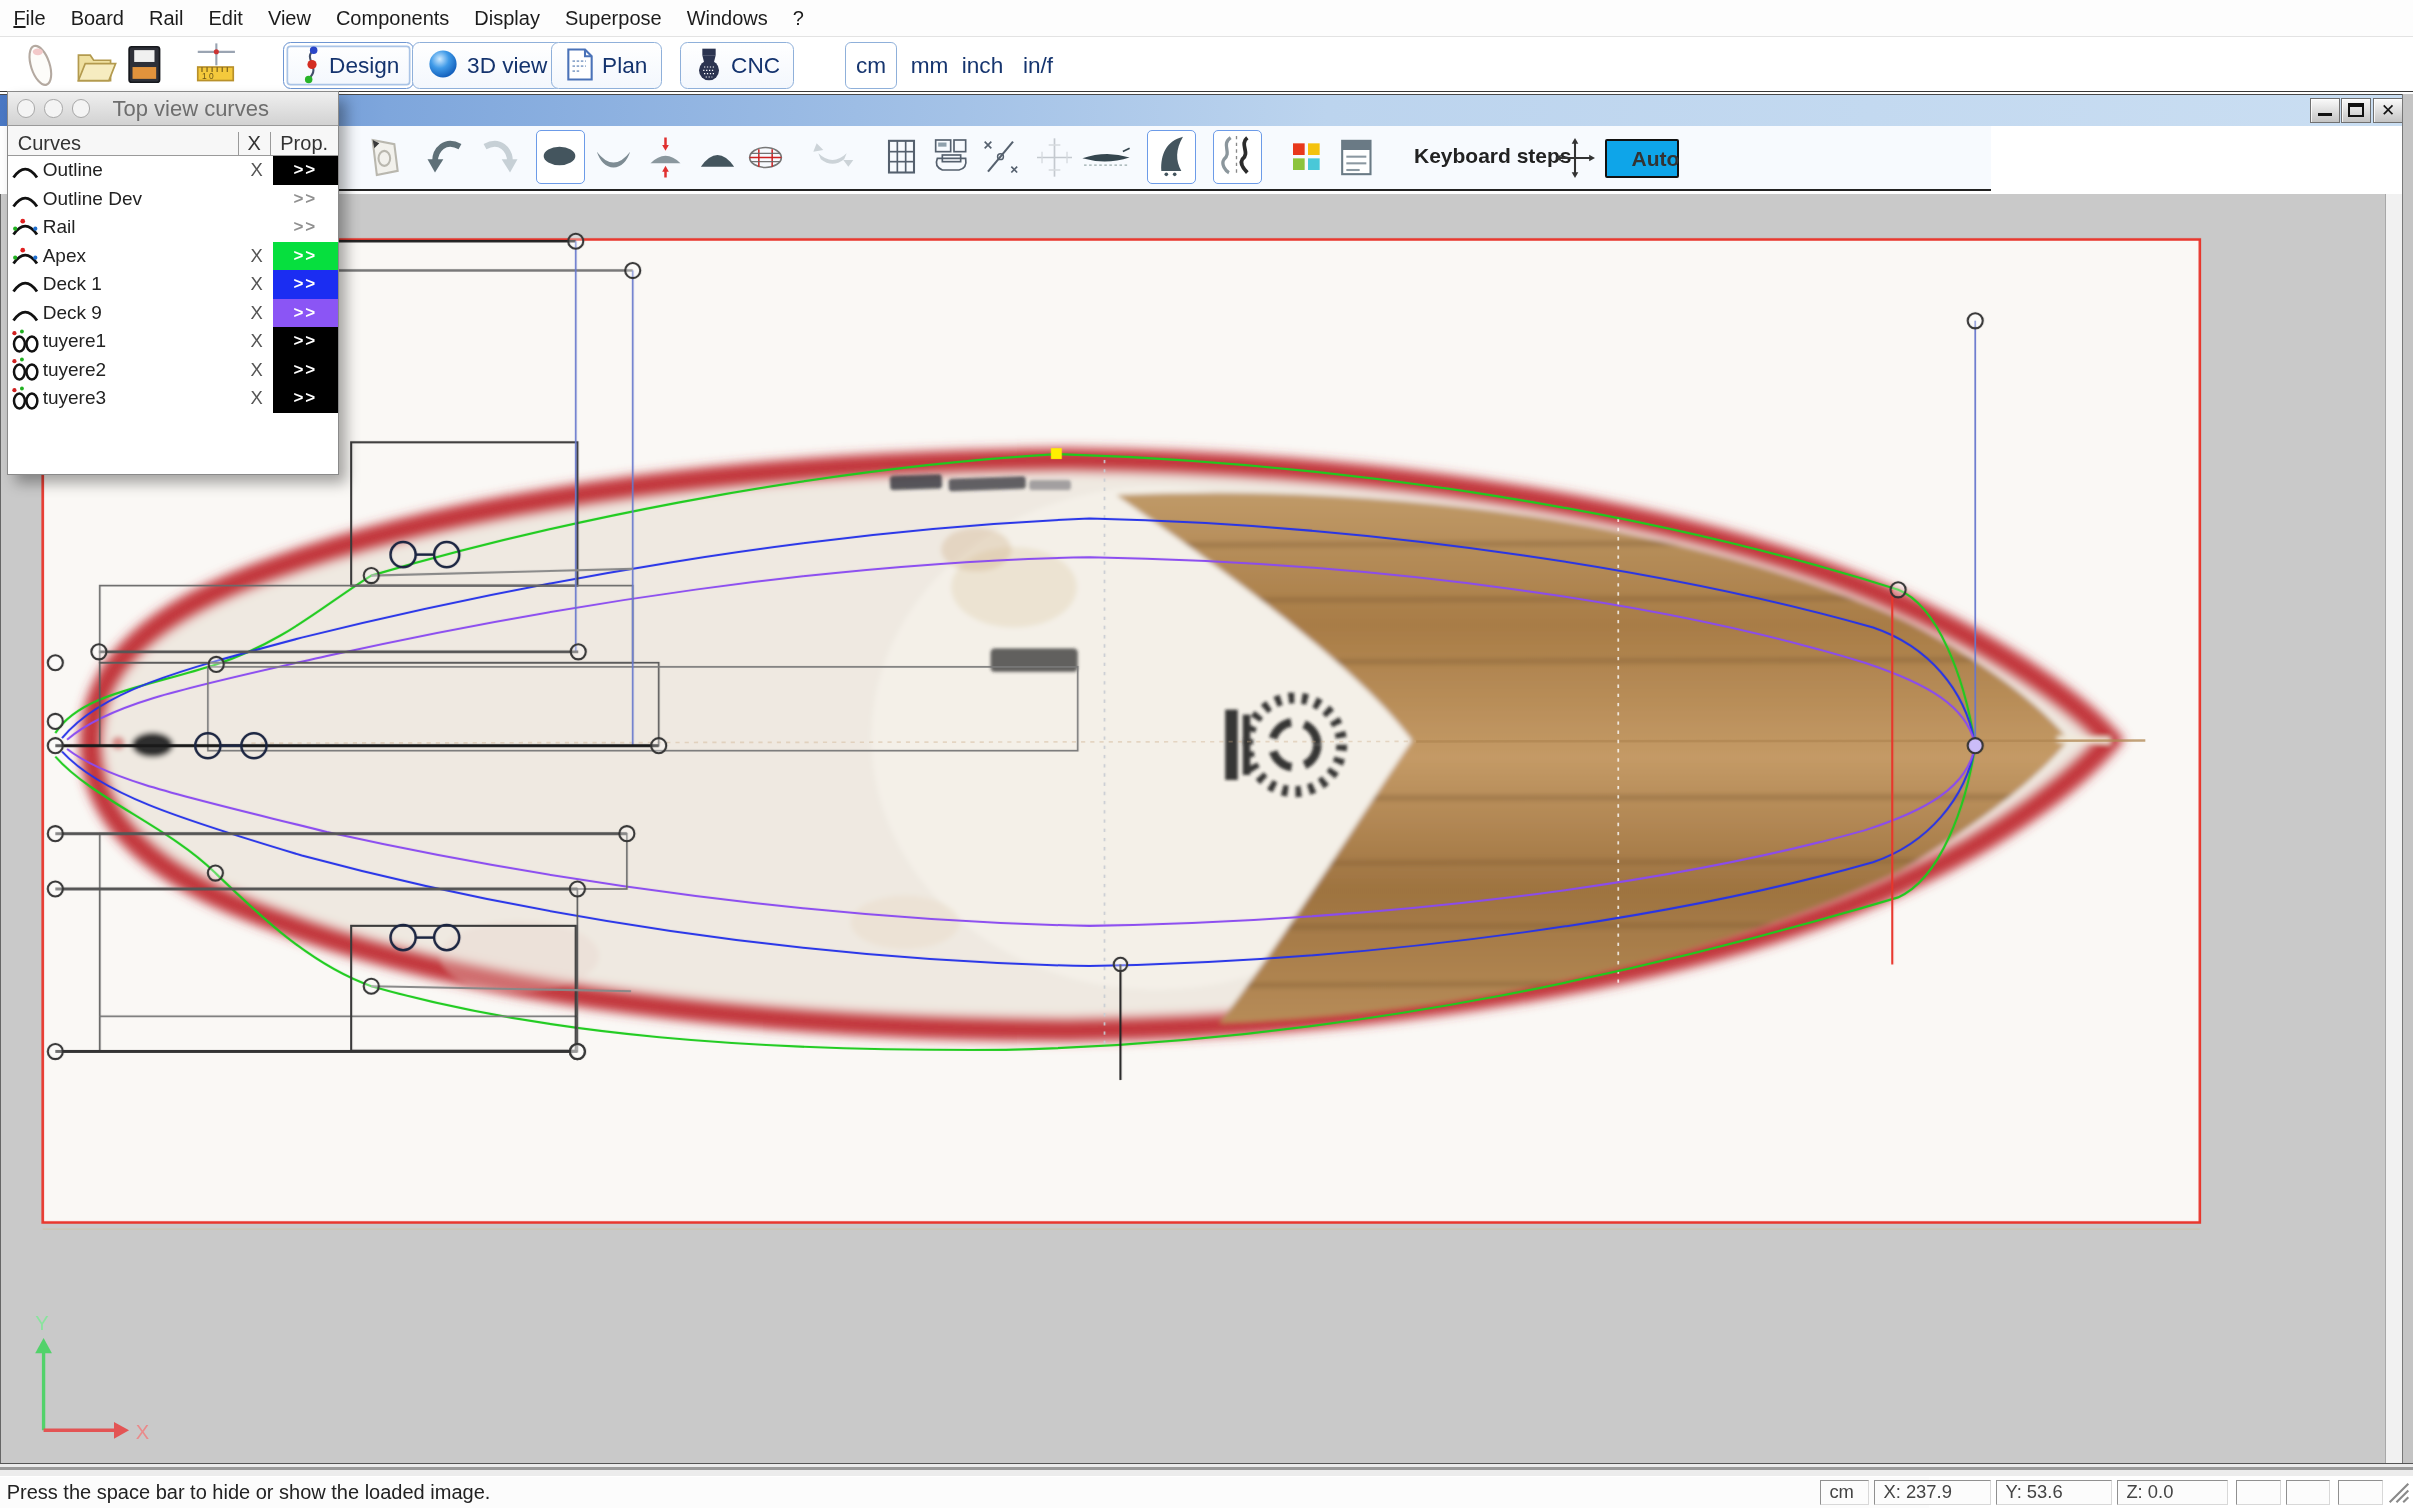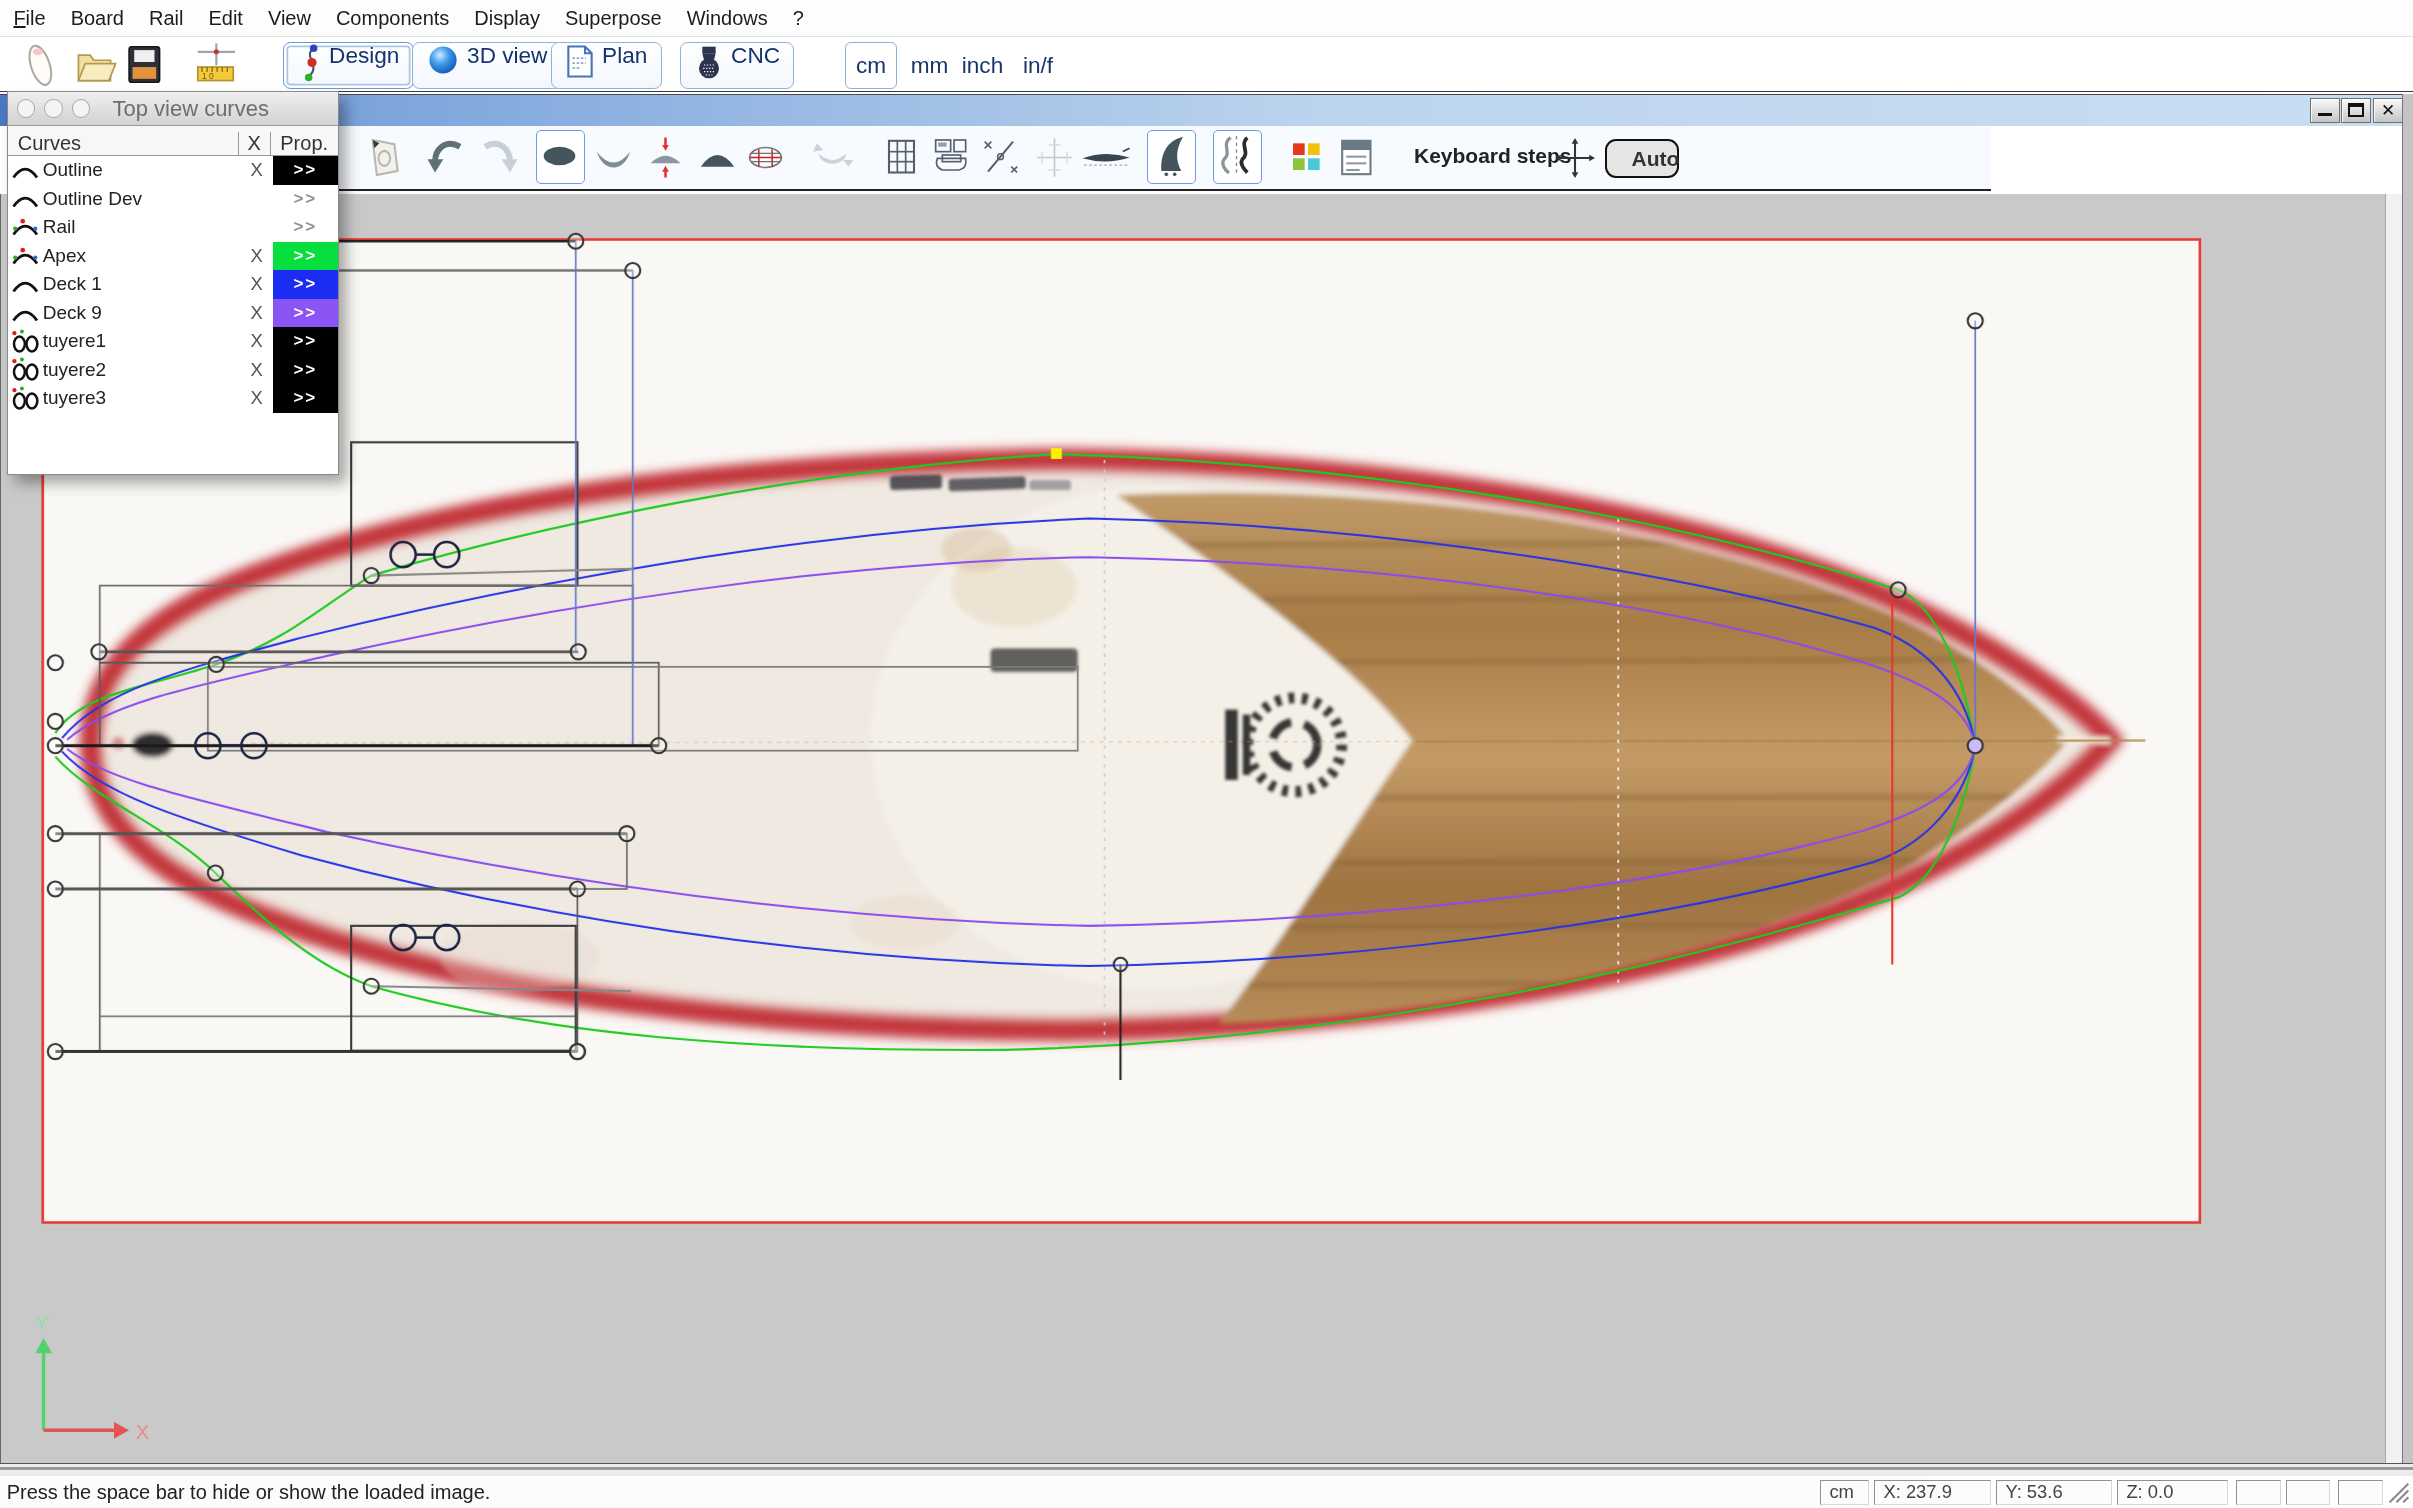--- a/index.html
+++ b/index.html
@@ -8,42 +8,42 @@
   
   #menubar{position:absolute;left:0;top:0;width:2413px;height:37px;background:#fdfdfd;
            display:flex;align-items:center;gap:25px;padding-left:13.4px;box-sizing:border-box;
            border-bottom:0.8px solid #e3e3e3;}
   .menu-item{font-size:20px;color:#1c1c1c;cursor:default;}
   .accel-first::first-letter{text-decoration:underline;}
   
   #toolbar1{position:absolute;left:0;top:37px;width:2413px;height:55px;background:#ffffff;
             border-bottom:1.7px solid #3a3a3a;box-sizing:border-box;}
   .tb1-icon{position:absolute;top:2.5px;width:49px;height:49px;}
-  .mode-btn{position:absolute;top:5px;height:47px;display:flex;align-items:flex-start;gap:6.7px;
+  .mode-btn{position:absolute;top:5px;height:47px;display:flex;align-items:center;gap:6.7px;
             padding:0 13.4px;border:1.7px solid #8fb0da;border-radius:7.5px;
             background:linear-gradient(#ffffff,#f3f7fd);box-sizing:border-box;}
   .mode-btn .lbl{font-size:22.6px;color:#14336e;}
   .mode-btn.selected{border-color:#6e96d2;box-shadow:0 0 0 2.5px #ffffff inset,0 0 0 4.2px #aac4e6 inset;}
   .unit{position:absolute;top:5px;height:47px;display:flex;align-items:center;justify-content:center;
         font-size:22.6px;color:#16356f;}
   .unit.selected{border:1.7px solid #8fb0da;border-radius:5.9px;background:#fff;box-sizing:border-box;}
   
   #childbar{position:absolute;left:0;top:94px;width:2413px;height:32px;
             background:linear-gradient(90deg,#4a78c4 0%,#7ea6dc 16%,#bcd4ee 55%,#cadef2 100%);
             border-top:1.7px solid #4a4a4a;box-sizing:border-box;}
   .winbtn{position:absolute;top:2.5px;width:30px;height:25px;background:linear-gradient(#fafafa,#c4c4c4);
           border:0.8px solid #707070;box-shadow:0.8px 0.8px 0 #fff inset;display:flex;align-items:center;
           justify-content:center;font-size:17px;font-weight:bold;color:#111;box-sizing:border-box;}
   #toolbar2{position:absolute;left:16px;top:126px;width:1975px;height:65px;background:#f7fafe;
             border-bottom:2.5px solid #222;box-sizing:border-box;font-weight:bold;}
   .tb2{position:absolute;top:6.7px;width:45px;height:49px;}
   .tb2.boxed{border:1.7px solid #6c9be8;border-radius:5px;background:#fff;width:49px;height:54px;top:4.2px;box-sizing:border-box;}
   #kbsteps{position:absolute;left:1398px;top:18.4px;font-size:21px;color:#222;}
   #autobtn{position:absolute;left:1589px;top:13.4px;width:74px;height:39px;border:2.5px solid #111;
-           border-radius:11px;background:#e5e5e5;display:flex;align-items:center;justify-content:center;
+           border-radius:2px;background:#0ea5e9;display:flex;align-items:center;justify-content:center;
            font-size:21px;color:#333;box-sizing:border-box;padding-left:27px;}
   
   #canvas{position:absolute;left:0;top:194px;width:2385px;height:1270px;background:#c9c9c9;
           border-left:1.7px solid #666;box-sizing:border-box;}
   #vscroll{position:absolute;left:2385px;top:194px;width:17px;height:1270px;background:#f1f1f1;
            border-left:0.8px solid #a8a8a8;box-sizing:border-box;}
   #rframe{position:absolute;left:2402px;top:94px;width:11.7px;height:1369px;background:#c4c4c4;
           border-left:1.7px solid #777;box-sizing:border-box;}
   #bframe{position:absolute;left:0;top:1463px;width:2413px;height:13.4px;background:#ececec;
           border-top:1.7px solid #555;box-sizing:border-box;}

